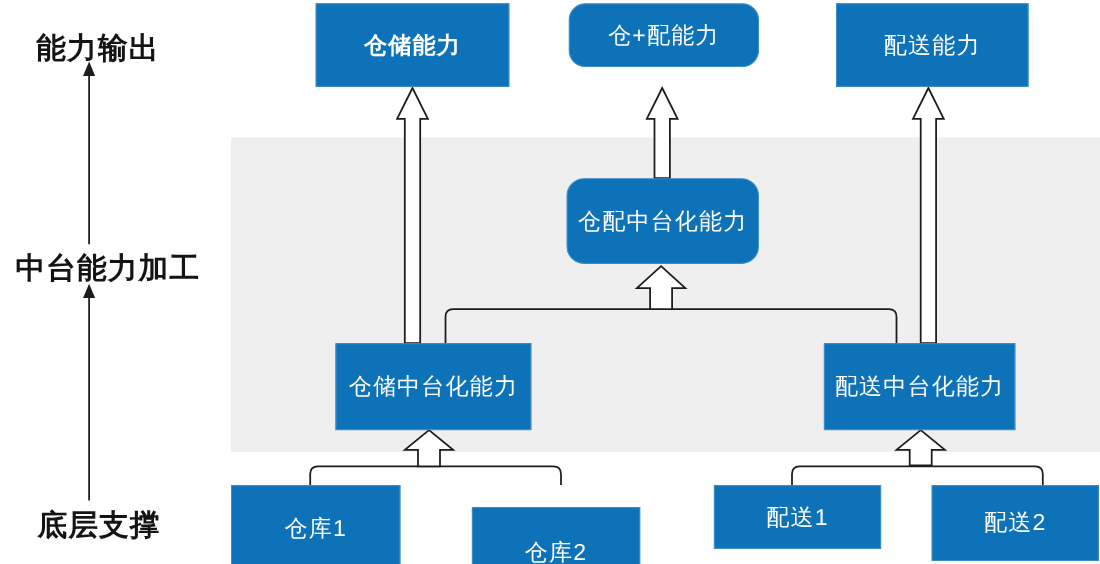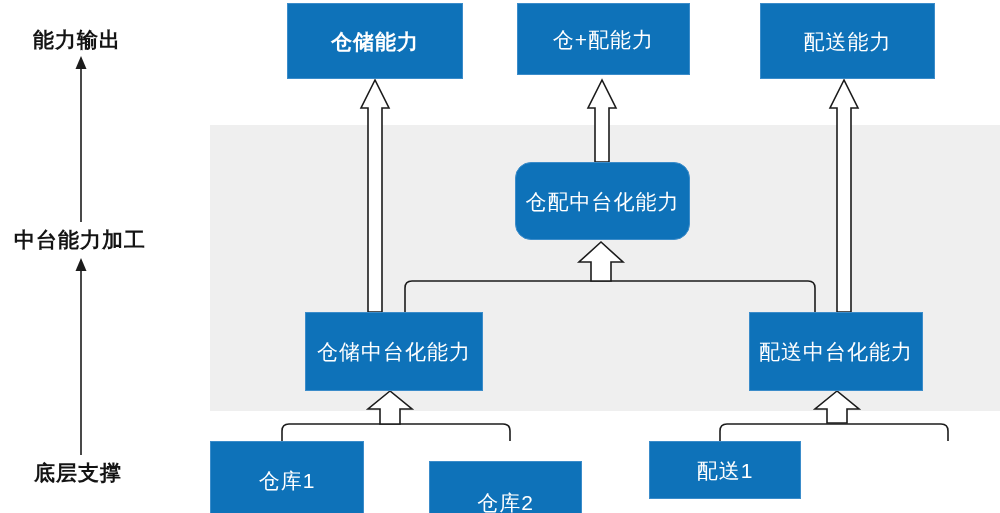--- a/index.html
+++ b/index.html
@@ -42,27 +42,27 @@
     background:var(--box-fill);
     border:1px solid var(--box-border);
     color:var(--box-text);
     display:flex;align-items:center;justify-content:center;
     font-size:21px;line-height:1;letter-spacing:1px;
     white-space:nowrap;
   }
   .side-label{
     position:absolute;
     color:var(--label-text);
-    font-size:21px;font-weight:600;letter-spacing:1px;
+    font-size:27px;font-weight:600;letter-spacing:1px;
     white-space:nowrap;
     font-family:Liberation Serif, serif;
   }
   
   .n-top-1{left:287px;top:3px;width:176px;height:76px;font-weight:bold;}
-  .n-top-2{left:517px;top:3px;width:173px;height:72px;}
+  .n-top-2{left:517px;top:3px;width:173px;height:58px;border-radius:15px;}
   .n-top-3{left:760px;top:3px;width:175px;height:76px;}
   
   .n-mid-c{left:515px;top:162px;width:175px;height:78px;border-radius:16px;}
   .n-mid-l{left:305px;top:312px;width:178px;height:79px;}
   .n-mid-r{left:749px;top:312px;width:174px;height:79px;}
   
   .n-bot-1{left:210px;top:441px;width:154px;height:79px;}
   .n-bot-2{left:429px;top:461px;width:153px;height:82px;}
   .n-bot-3{left:649px;top:441px;width:152px;height:58px;}
   .n-bot-4{left:847px;top:441px;width:152px;height:69px;}
@@ -104,18 +104,19 @@
   <div class="node n-top-2">仓+配能力</div>
   <div class="node n-top-3">配送能力</div>
 
   <div class="node n-mid-c">仓配中台化能力</div>
   <div class="node n-mid-r">配送中台化能力</div>
   <div class="node n-mid-l">仓储中台化能力</div>
 
   <div class="node n-bot-1">仓库1</div>
   <div class="node n-bot-2">仓库2</div>
   <div class="node n-bot-3">配送1</div>
+  <div class="node n-bot-4">配送2</div>
 
   <div class="side-label lbl-output">能力输出</div>
   <div class="side-label lbl-processing">中台能力加工</div>
   <div class="side-label lbl-foundation">底层支撑</div>
 
 </div>
 
 </body></html>

